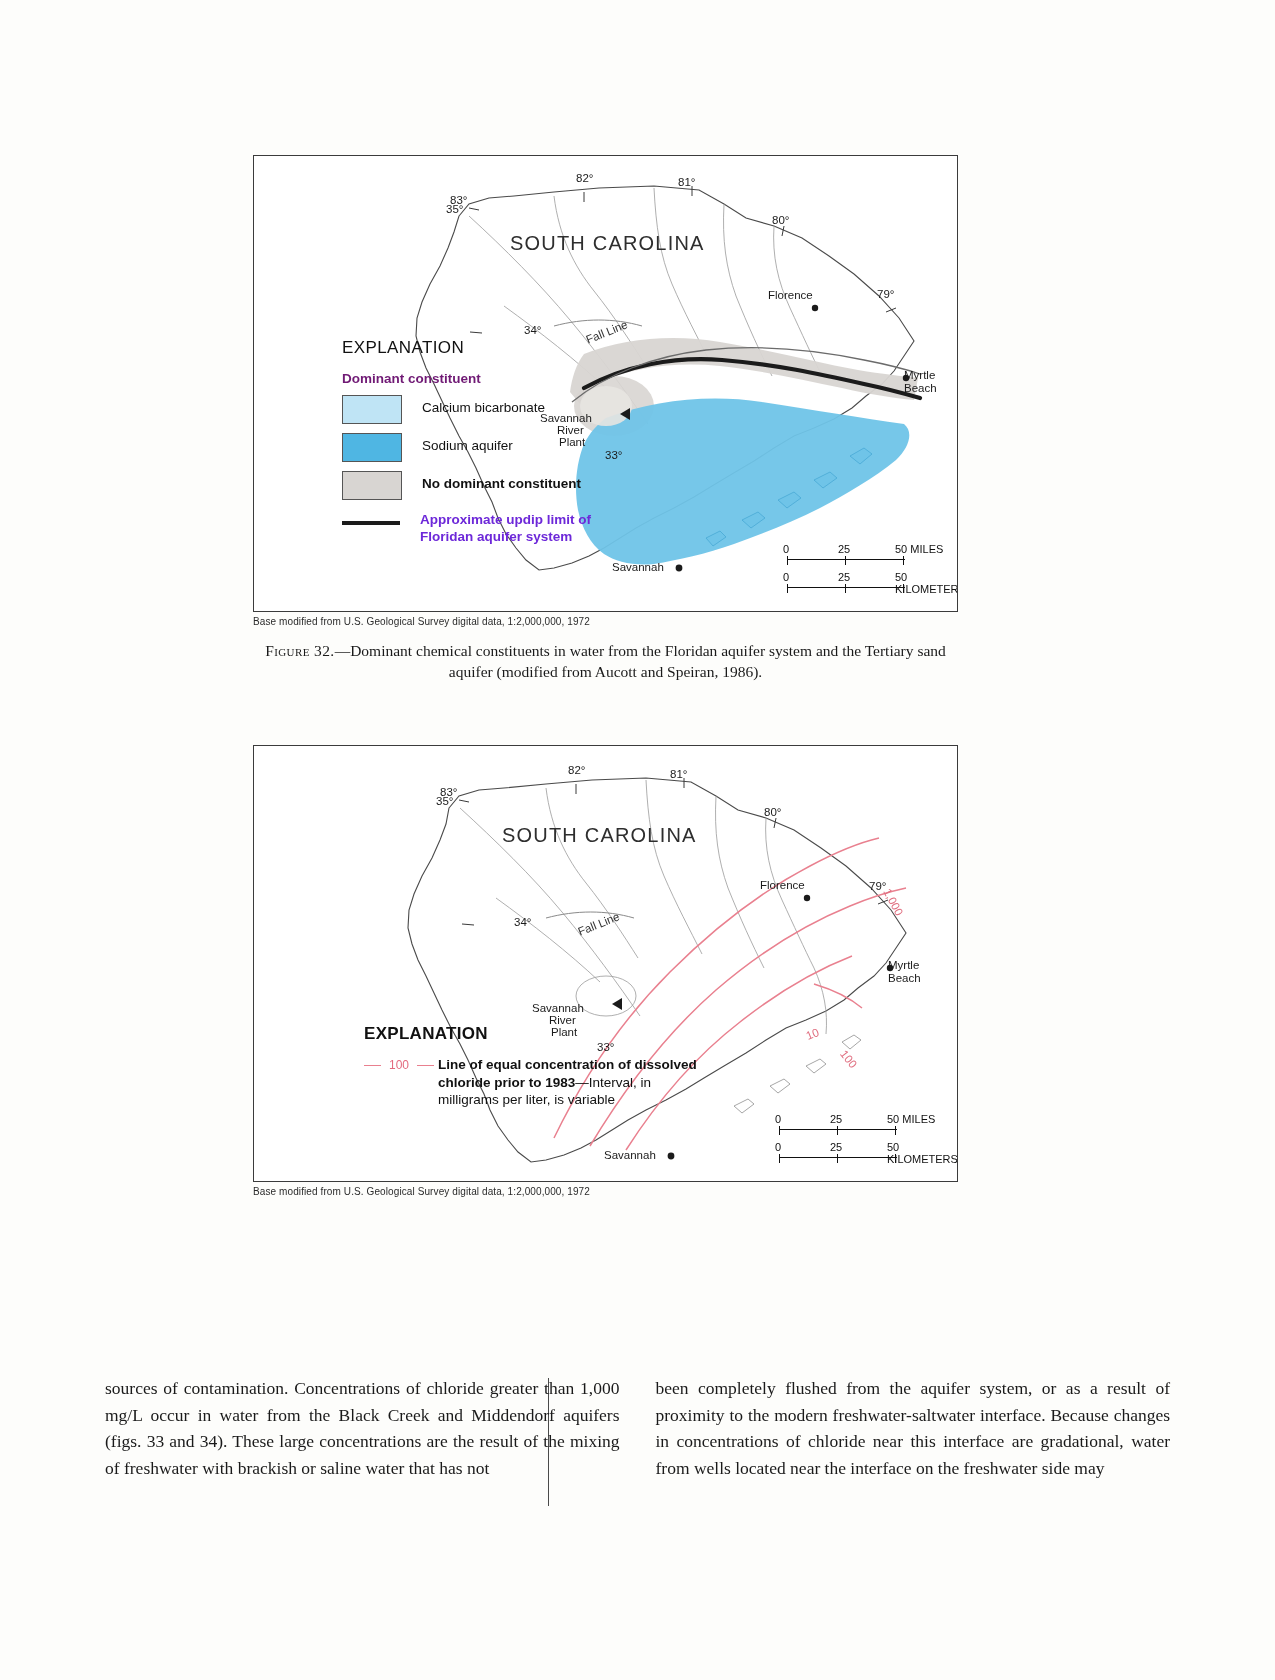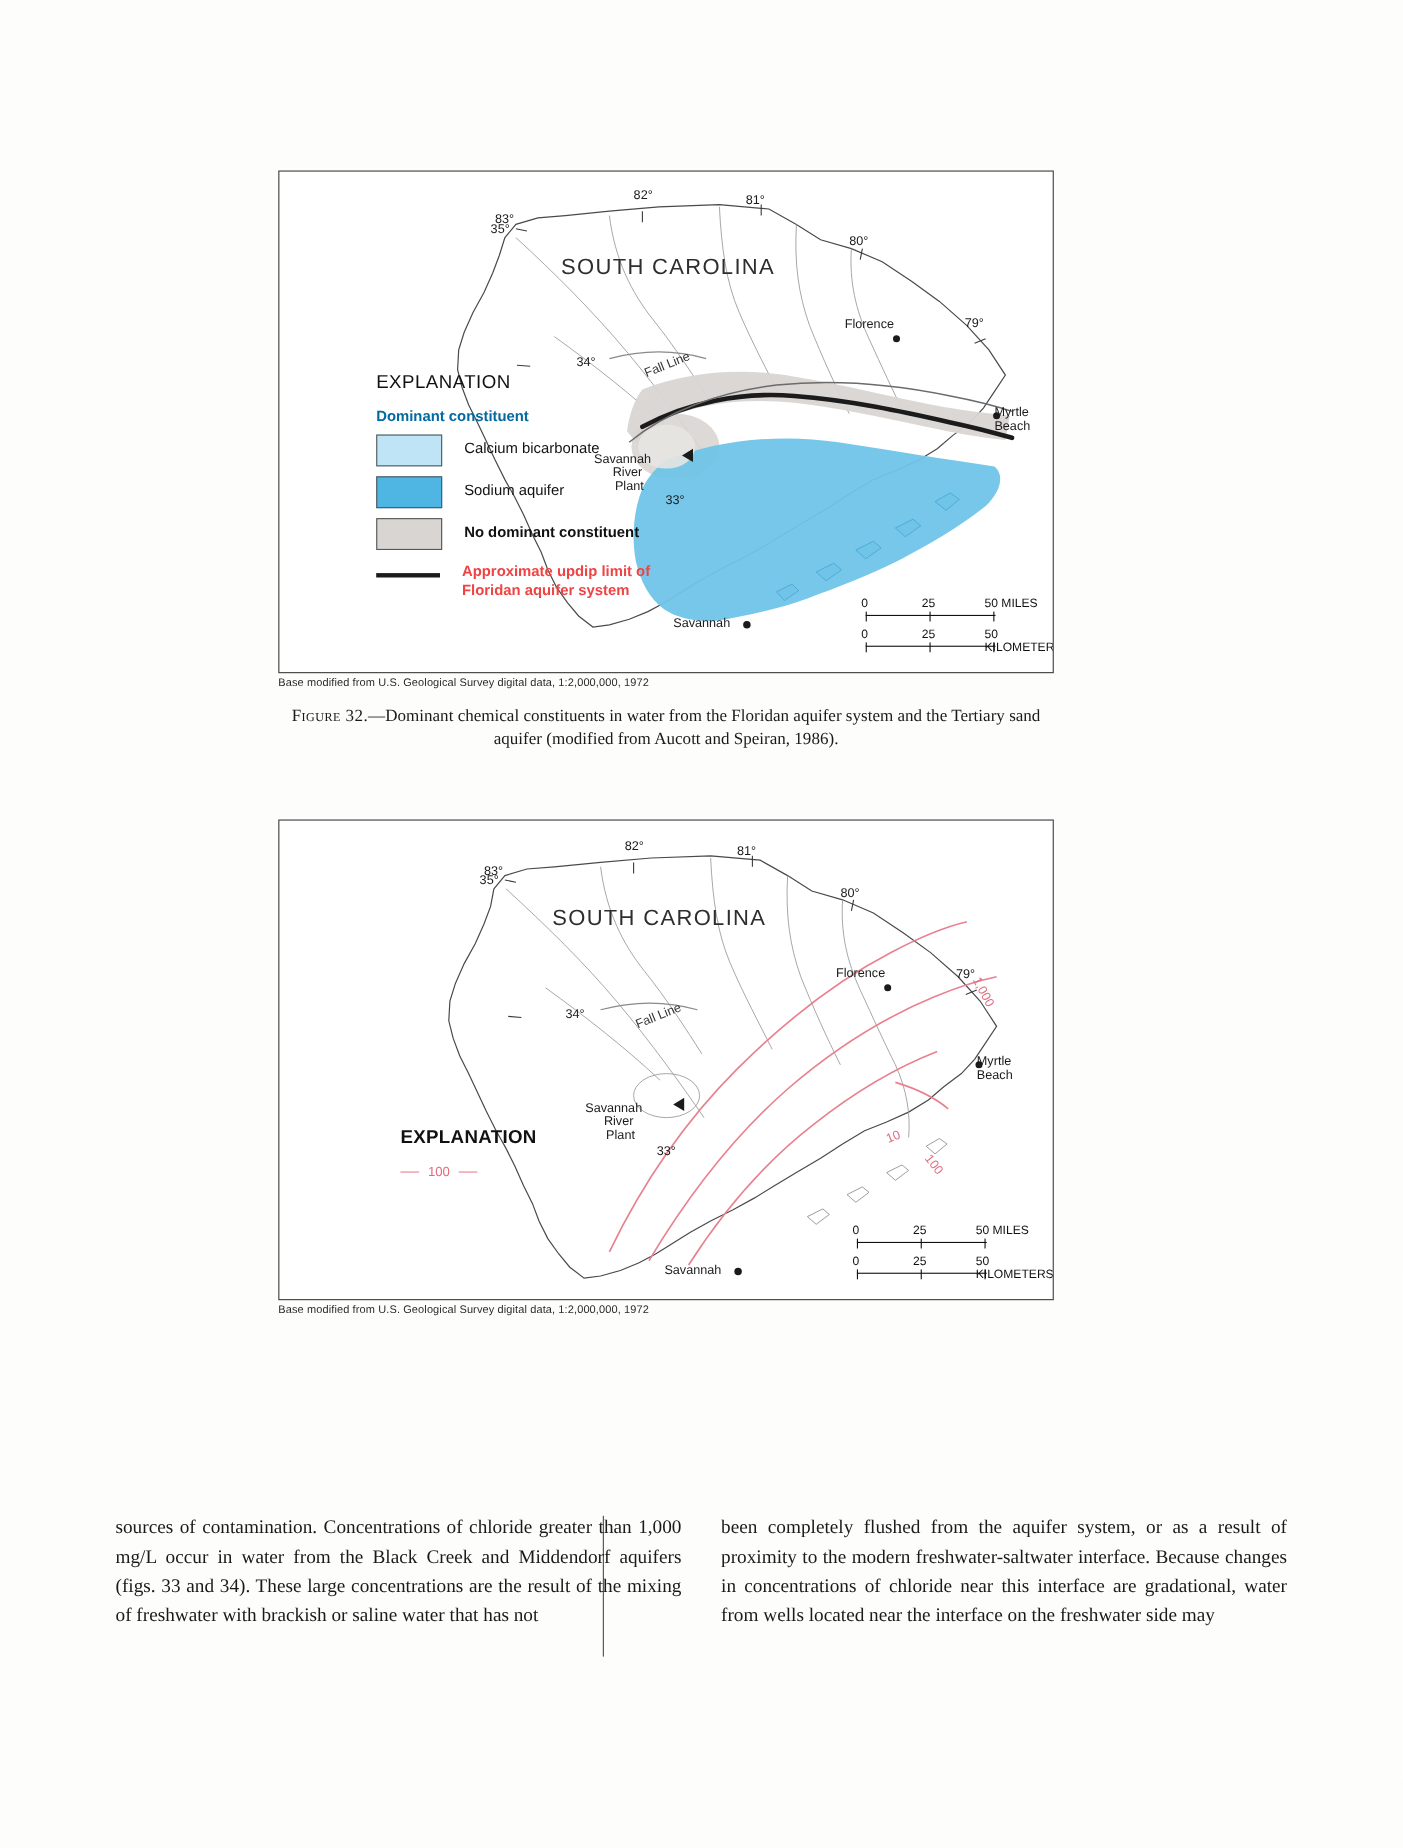--- a/index.html
+++ b/index.html
@@ -91,21 +91,21 @@
   }
   .exp-title {
     font-size: 17px;
     letter-spacing: .4px;
     color: #111;
   }
   .exp-sub {
     font-size: 13.5px;
     font-weight: bold;
     margin-top: 13px;
-    color: #0369a1;
+    color: #701a75;
   }
   .swatch-row {
     display: flex;
     align-items: flex-start;
     margin-top: 9px;
   }
   .swatch {
     width: 58px;
     height: 27px;
     border: 1px solid #555;
@@ -132,21 +132,21 @@
     flex: 0 0 auto;
     padding-top: 9px;
   }
   .line-key .thick { border-top: 4px solid #1b1b1b; display: block; }
   .line-key .thin  { border-top: 1.6px solid #5a5a5a; display: block; }
   .line-label {
     font-size: 13.5px;
     font-weight: bold;
     margin-left: 20px;
     line-height: 1.25;
-    color: #ef4444;
+    color: #6d28d9;
   }
   
   .exp2-title {
     font-size: 17px;
     font-weight: bold;
     letter-spacing: .3px;
     color: #111;
   }
   .exp2-row {
     display: flex;
@@ -457,20 +457,23 @@
       <div class="map-label" style="left:585px; top:307px; font-size:11.5px; color:#e06d7f; transform:rotate(52deg);">100</div>
 
       <div class="explanation" style="left:110px; top:278px; width:335px;">
         <div class="exp2-title">EXPLANATION</div>
         <div class="exp2-row">
           <div class="exp2-key">
             <span class="contour-seg seg-left"></span>
             <span class="contour-seg seg-right"></span>
             <span>100</span>
           </div>
+          <div class="exp2-label">
+            <b>Line of equal concentration of dissolved chloride prior to 1983</b><span>—Interval, in milligrams per liter, is variable</span>
+          </div>
         </div>
       </div>
 
       <div class="scalebar" style="left:525px; top:368px;">
         <div class="sb-row">
           <div class="sb-nums">
             <span style="left:0px;">0</span>
             <span style="left:55px;">25</span>
             <span style="left:112px;">50 MILES</span>
           </div>

